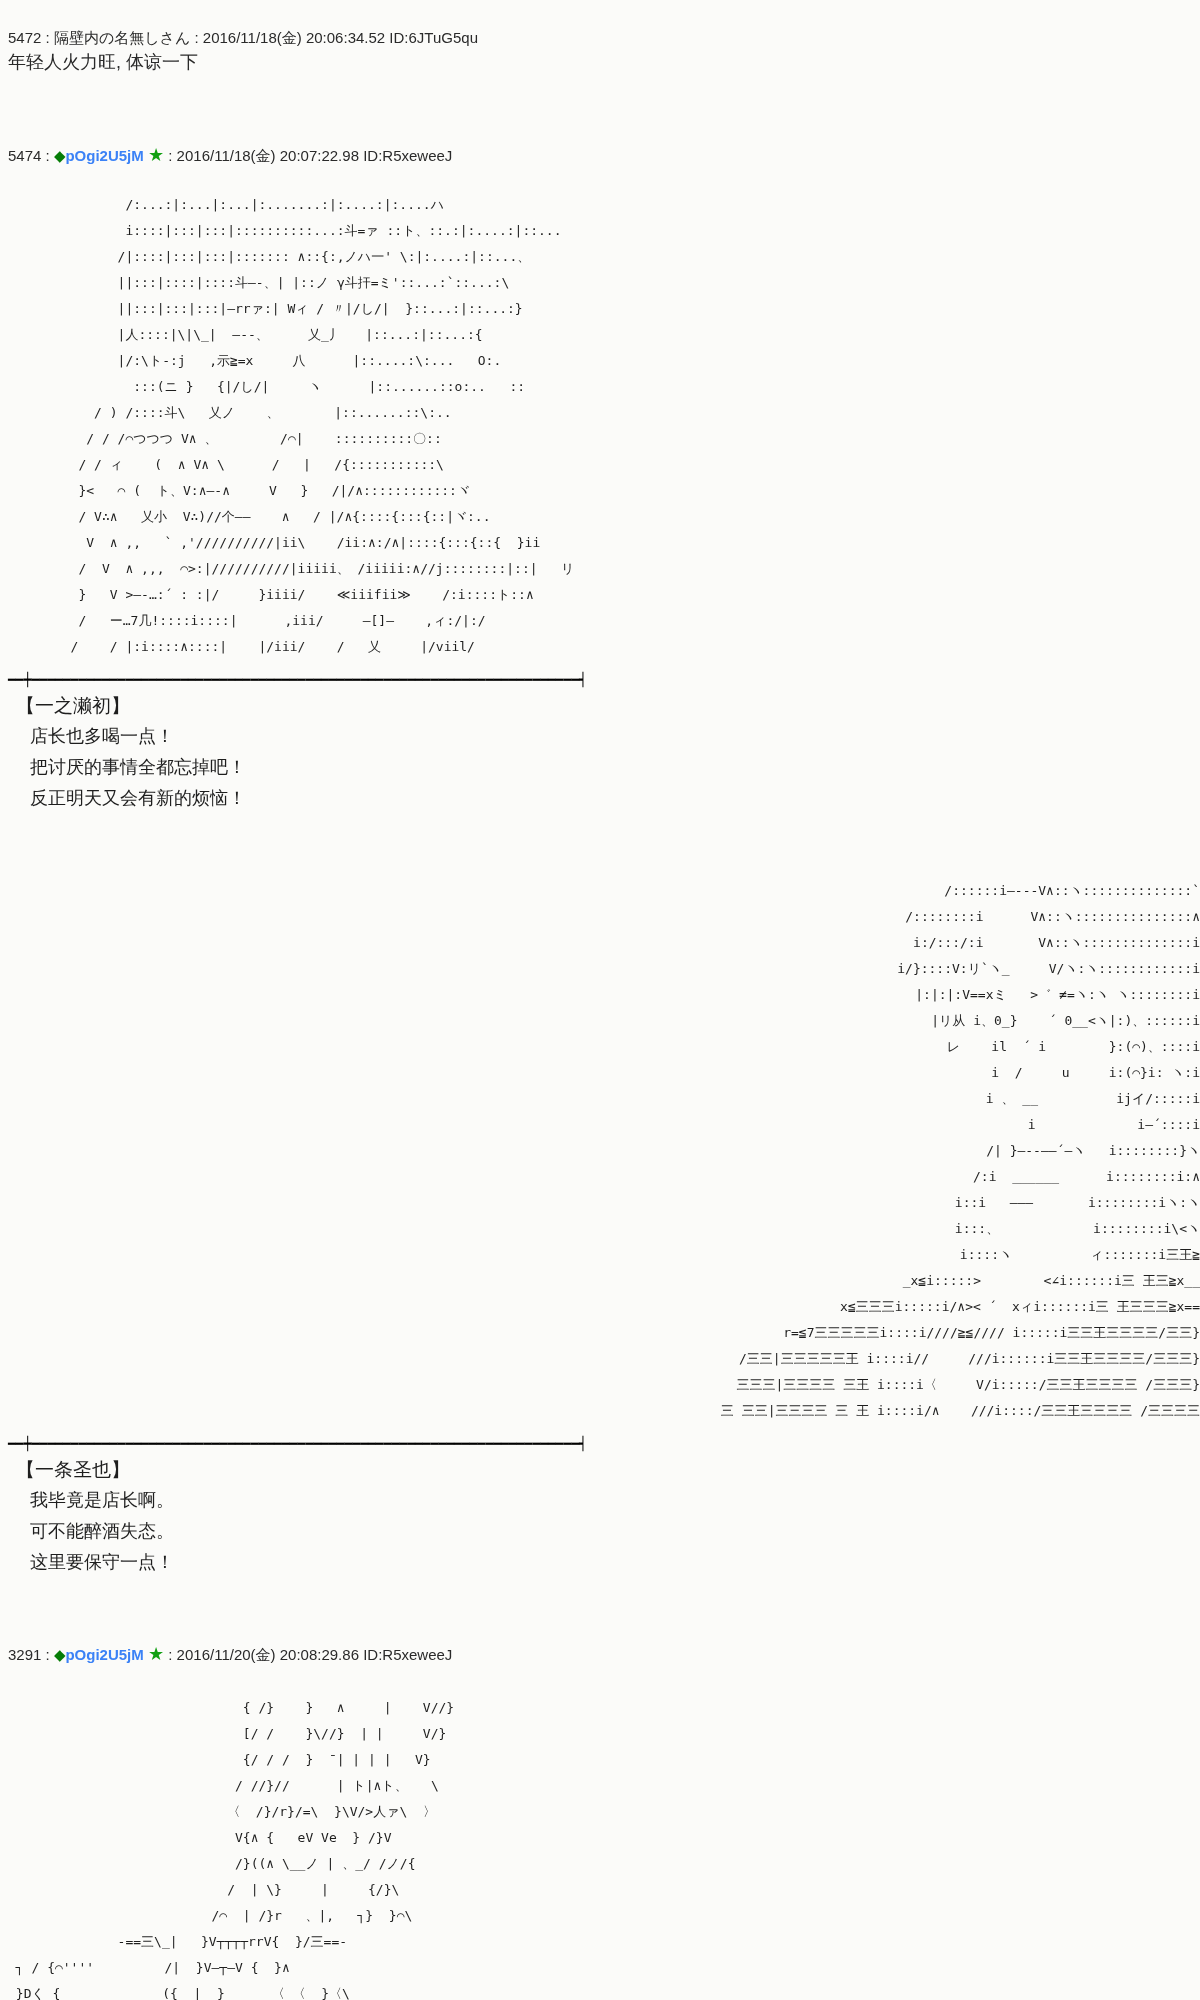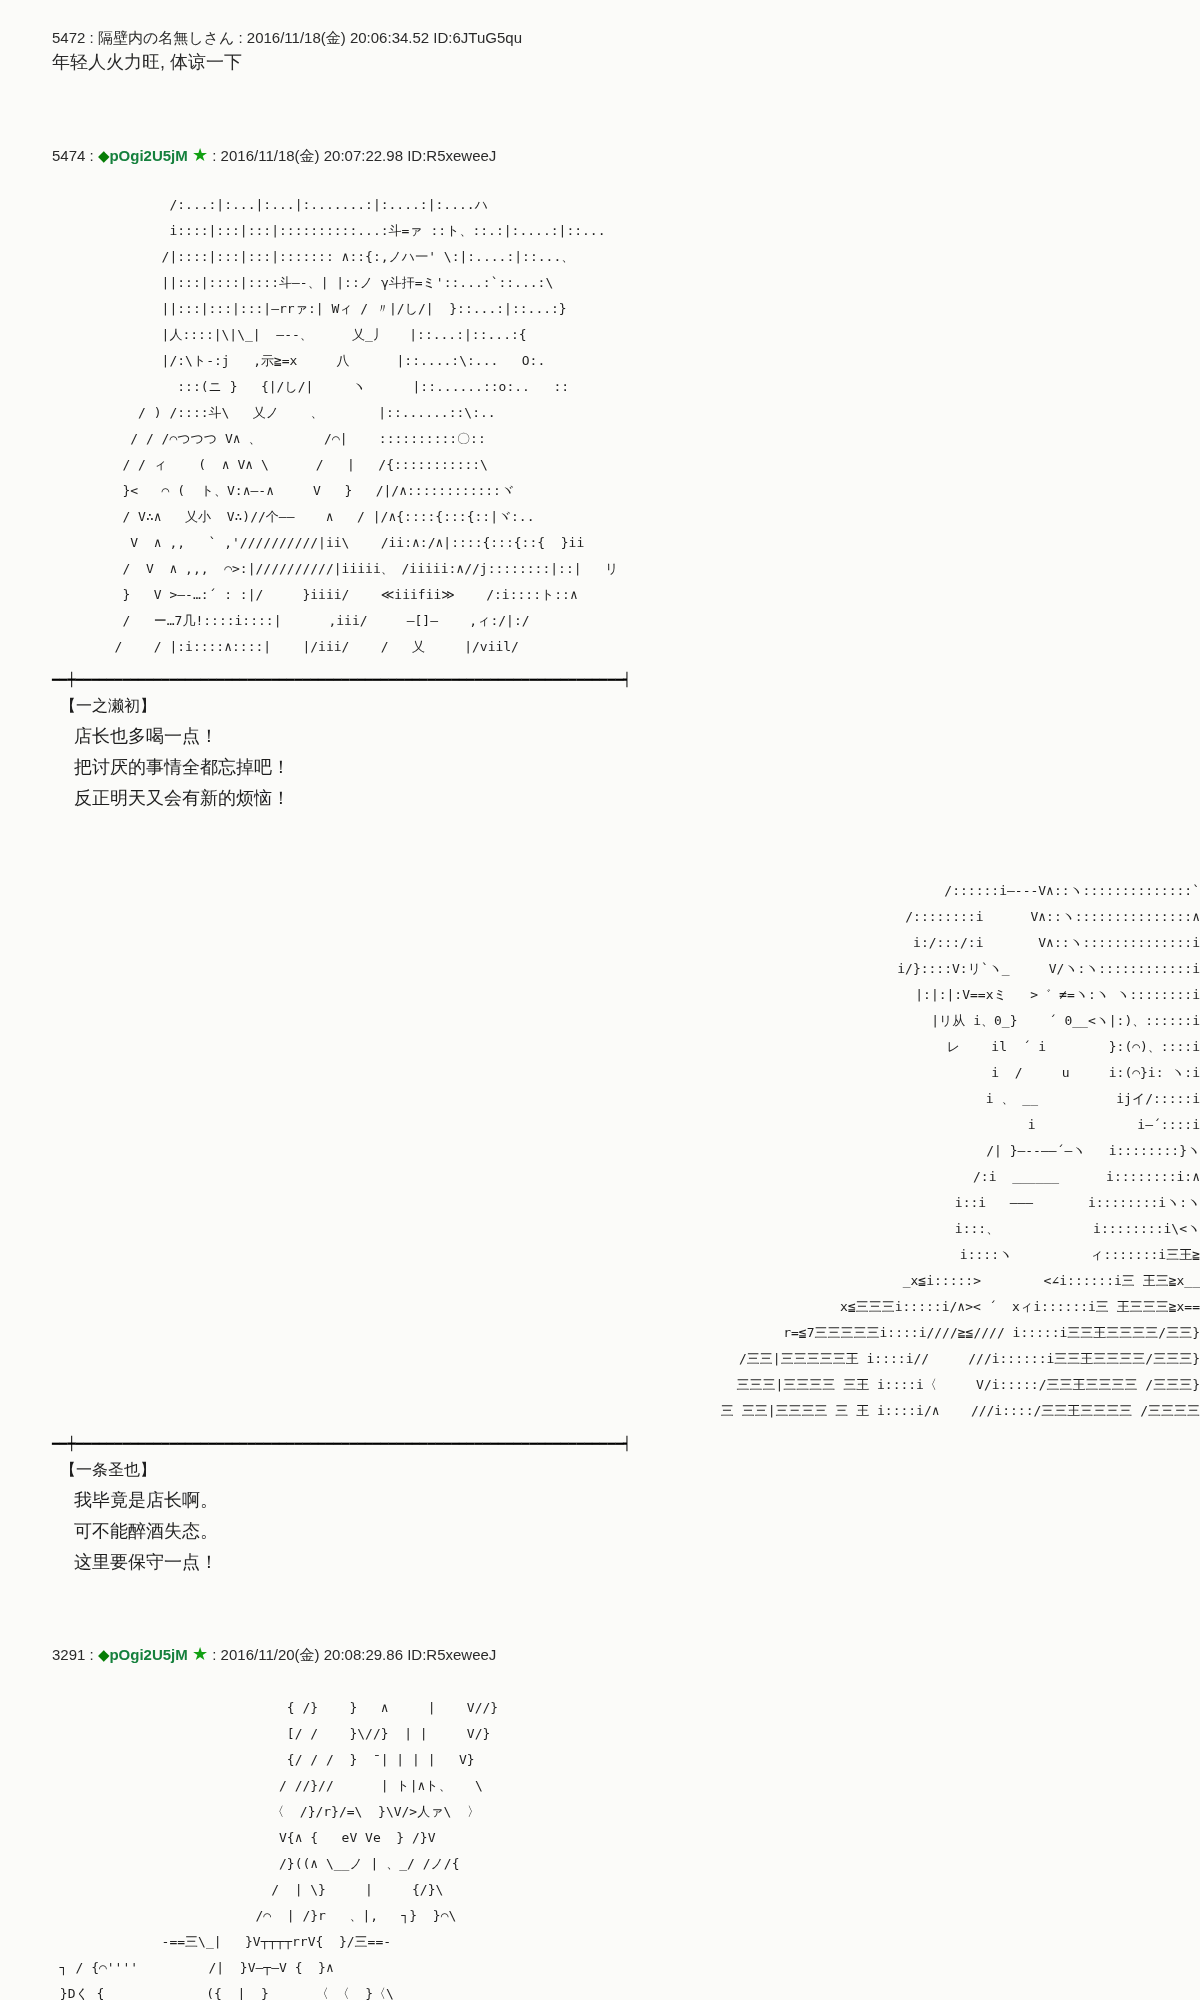--- a/index.html
+++ b/index.html
@@ -1,41 +1,41 @@
 <!DOCTYPE html>
 <html><head>
 <meta charset="utf-8">
 <style>
   html,body { margin:0; padding:0; }
   body {
     width:1200px; height:2000px; overflow:hidden;
     background:#fbfbf9; color:#2a2a2a;
     font-family:"Liberation Sans","DejaVu Sans",sans-serif;
   }
-  .post { display:block;padding-left:44px; }
+  .post { display:block; }
   .post-header { font-size:15px; line-height:20px; padding-left:8px; white-space:pre; }
   .post-no, .post-name-plain, .post-date, .post-id, .hsep { color:#2a2a2a; }
   .trip-wrap { font-weight:bold; }
   .trip-diamond { color:#067d06; }
-  .trip-name { color:#15803d; }
+  .trip-name { color:#3b82f6; }
   .trip-star { color:#12a012; font-size:18px; }
   .post-body { font-size:18px; line-height:22px; padding-left:8px; margin-top:3px; }
   pre.aa {
     margin:0; padding:0 0 0 8px;
     font-family:"DejaVu Sans Mono","Liberation Mono",monospace;
     font-size:13px; line-height:26px; color:#1e1e1e;
     white-space:pre;
   }
   pre.aa-divider {
     margin:10px 0 0 0; padding-left:8px; line-height:20px;
     font-family:"DejaVu Sans Mono","Liberation Mono",monospace;
     font-size:13px; color:#000;
   }
   .dialogue { padding-left:16px; }
-  .dialogue-speaker { font-size:16px; line-height:31px; color:#1e1e1e; }
+  .dialogue-speaker { font-size:19px; line-height:31px; color:#1e1e1e; }
   pre.dialogue-lines {
     margin:0; padding-left:14px;
     font-family:"Liberation Sans","DejaVu Sans",sans-serif;
     font-size:18px; line-height:31px; color:#1e1e1e; white-space:pre;
   }
   #post-1 { margin-top:28px; }
   #post-2 { margin-top:72px; }
   #post-2 .aa-block-1 { margin-top:26px; }
   #post-2 .aa-block-2 { margin-top:64px;text-align:right; }
   #post-3 { margin-top:66px; }

